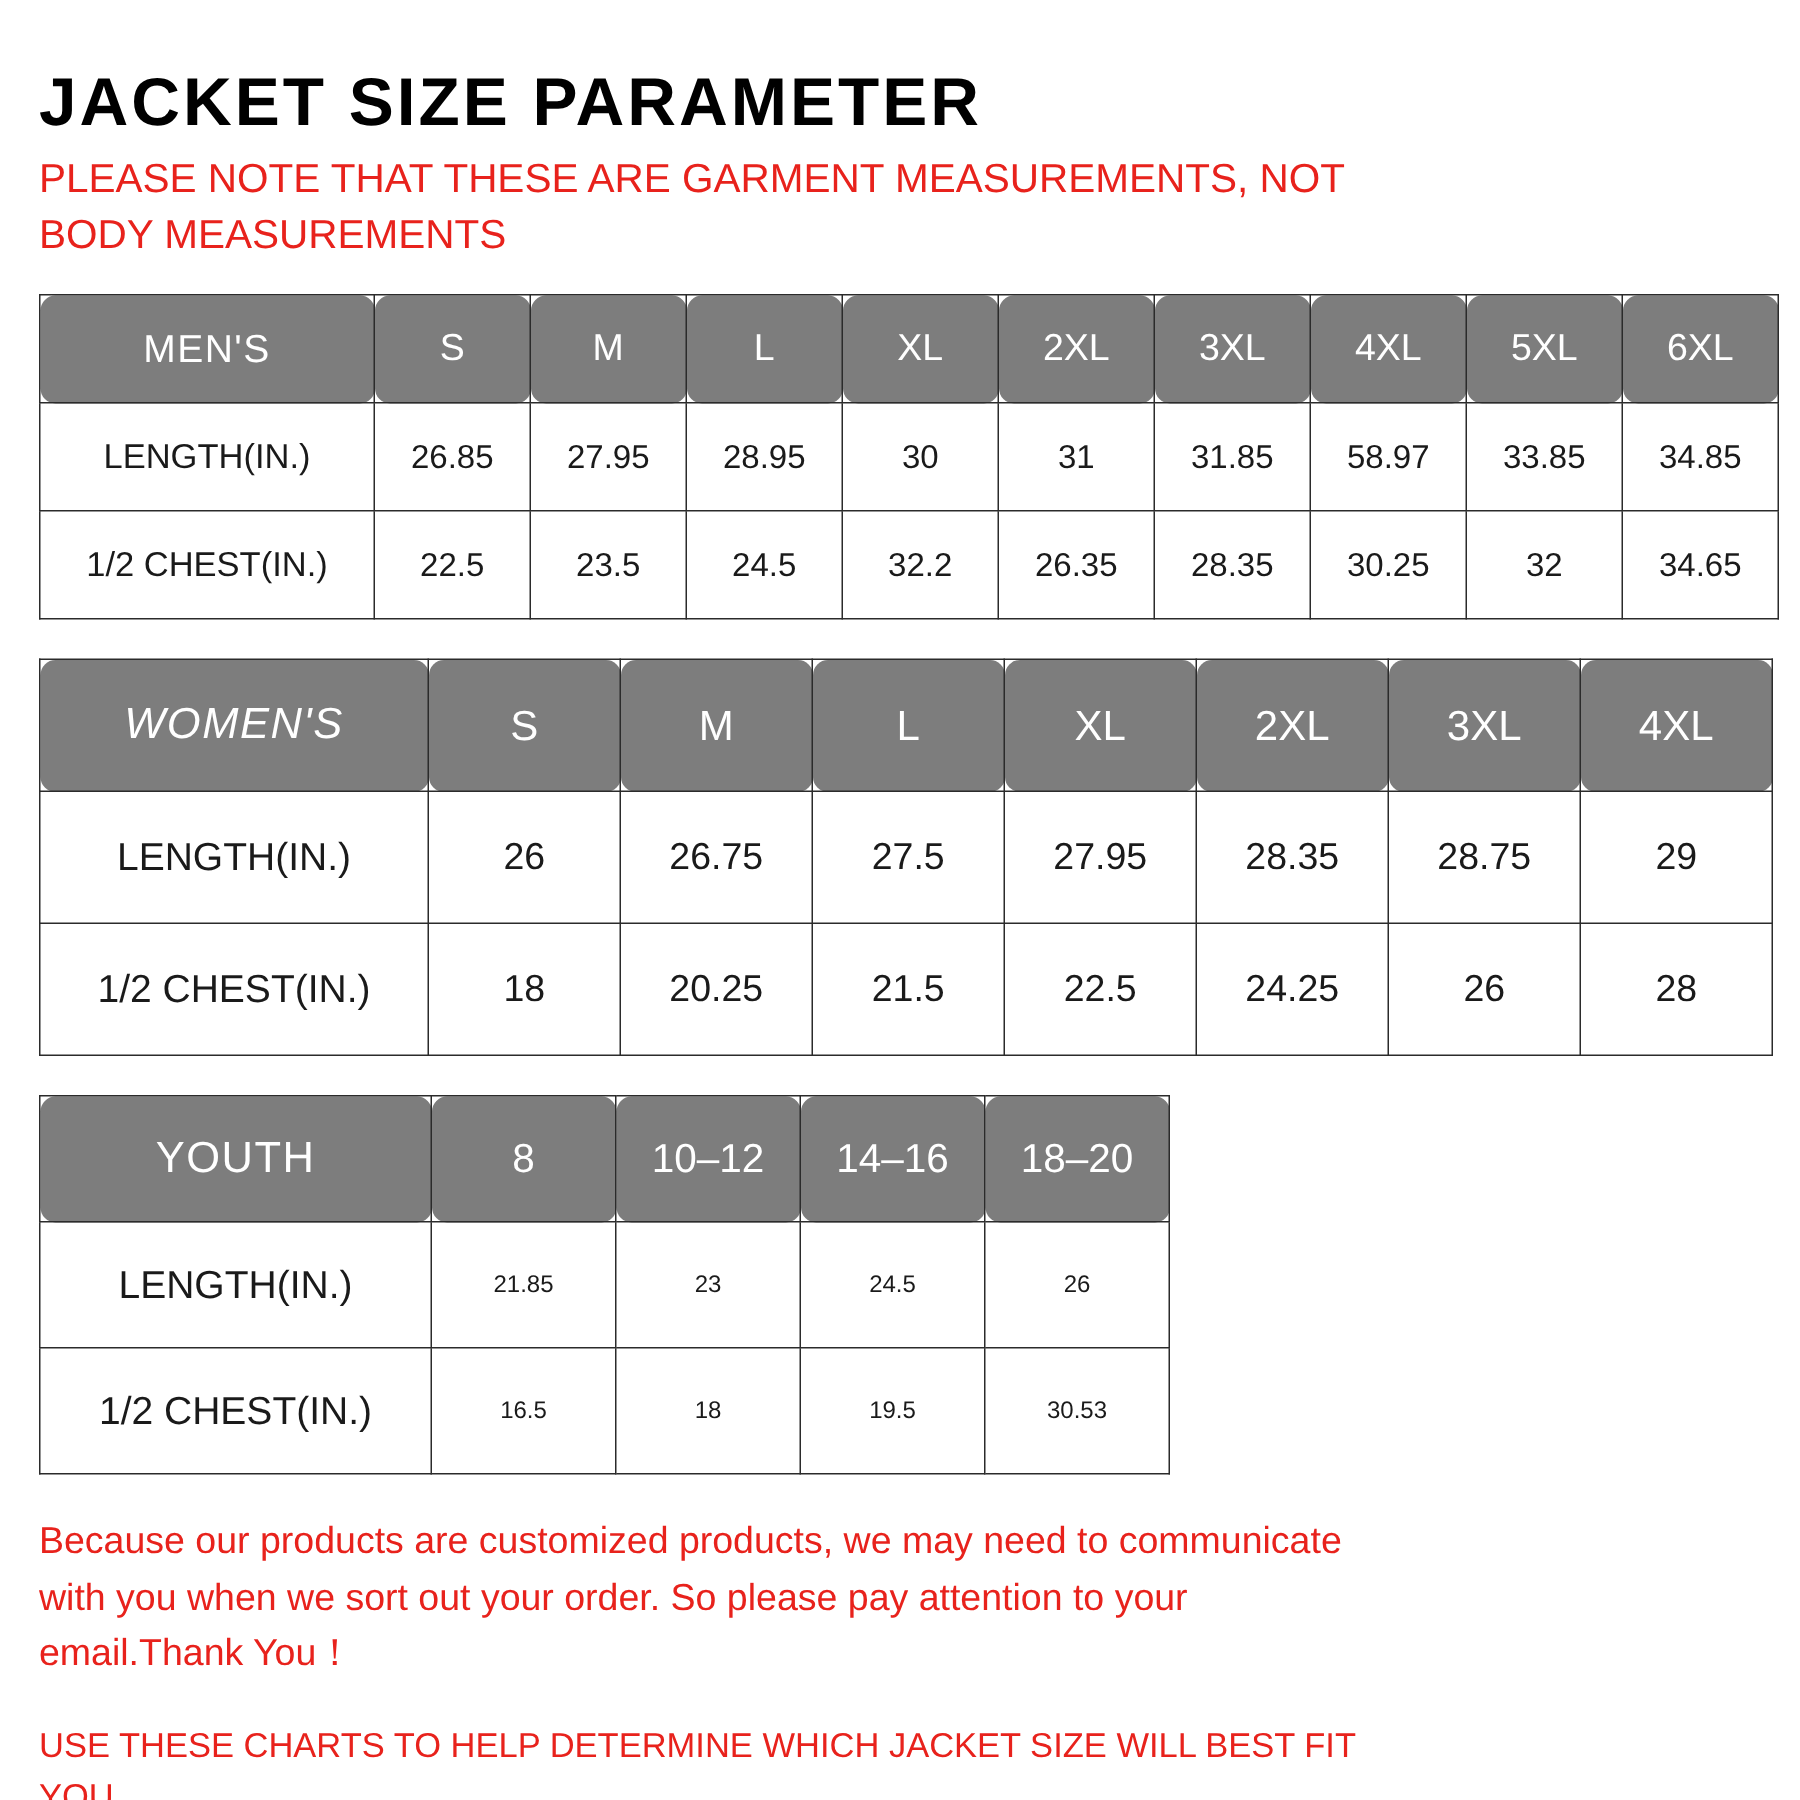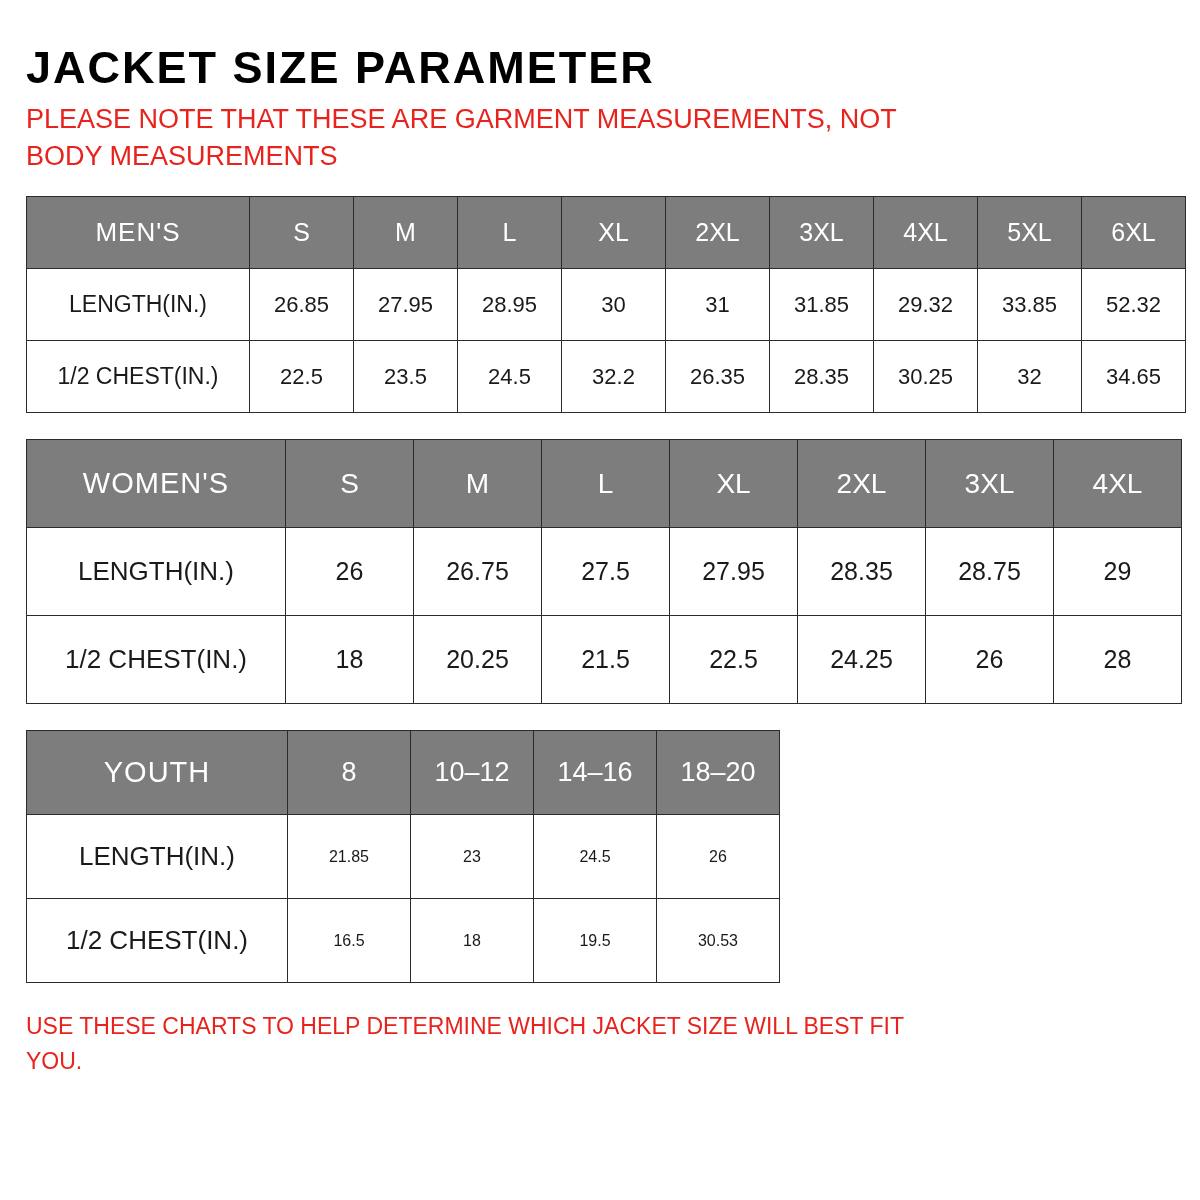--- a/index.html
+++ b/index.html
@@ -48,20 +48,21 @@
     text-align: center;
     vertical-align: middle;
     font-size: 22px;
     color: #1a1a1a;
     padding: 0;
   }
   table.size tr.head td {
     background: #7d7d7d;
     color: #ffffff;
     font-weight: normal;
+    border-radius: 10px;
   }
   table.size tr.head td.lab {
     font-size: 26px;
     letter-spacing: 1px;
   }
   table.size tr.head td.sz {
     font-size: 25px;
   }
   table.size td.rowlabel {
     font-size: 23px;
@@ -70,21 +71,21 @@
   
   #mens-table { width: 1148px; }
   #mens-table tr { height: 72px; }
   #mens-table td.lab, #mens-table td.rowlabel { width: 222px; }
   #mens-table td.d { width: 103px; }
   
   #womens-table { width: 1148px; }
   #womens-table tr { height: 88px; }
   #womens-table td.lab, #womens-table td.rowlabel { width: 258px; }
   #womens-table td.d { width: 127px; }
-  #womens-table tr.head td.lab { font-size: 29px; }
+  #womens-table tr.head td.lab { font-size: 29px; font-style: italic; }
   #womens-table tr.head td.sz { font-size: 28px; }
   #womens-table td.rowlabel { font-size: 26px; }
   #womens-table td.d { font-size: 25px; }
   
   #youth-table { width: 748px; }
   #youth-table tr { height: 84px; padding-left: 44px; }
   #youth-table td.lab, #youth-table td.rowlabel { width: 260px; }
   #youth-table td.d { width: 122px; }
   #youth-table tr.head td.lab { font-size: 29px; }
   #youth-table tr.head td.sz { font-size: 27px; }
@@ -127,23 +128,23 @@
         <td class="sz d">6XL</td>
       </tr>
       <tr>
         <td class="rowlabel">LENGTH(IN.)</td>
         <td class="d">26.85</td>
         <td class="d">27.95</td>
         <td class="d">28.95</td>
         <td class="d">30</td>
         <td class="d">31</td>
         <td class="d">31.85</td>
-        <td class="d">29.32</td>
+        <td class="d">58.97</td>
         <td class="d">33.85</td>
-        <td class="d">52.32</td>
+        <td class="d">34.85</td>
       </tr>
       <tr>
         <td class="rowlabel">1/2 CHEST(IN.)</td>
         <td class="d">22.5</td>
         <td class="d">23.5</td>
         <td class="d">24.5</td>
         <td class="d">32.2</td>
         <td class="d">26.35</td>
         <td class="d">28.35</td>
         <td class="d">30.25</td>
@@ -207,15 +208,16 @@
       <tr>
         <td class="rowlabel">1/2 CHEST(IN.)</td>
         <td class="d">16.5</td>
         <td class="d">18</td>
         <td class="d">19.5</td>
         <td class="d">30.53</td>
       </tr>
     </tbody>
   </table>
 
+  <p class="footer-red">Because our products are customized products, we may need to communicate with you when we sort out your order. So please pay attention to your email.Thank You！</p>
   <p class="footer-red small">USE THESE CHARTS TO HELP DETERMINE WHICH JACKET SIZE WILL BEST FIT YOU.</p>
 
 </div>
 
 </body></html>

